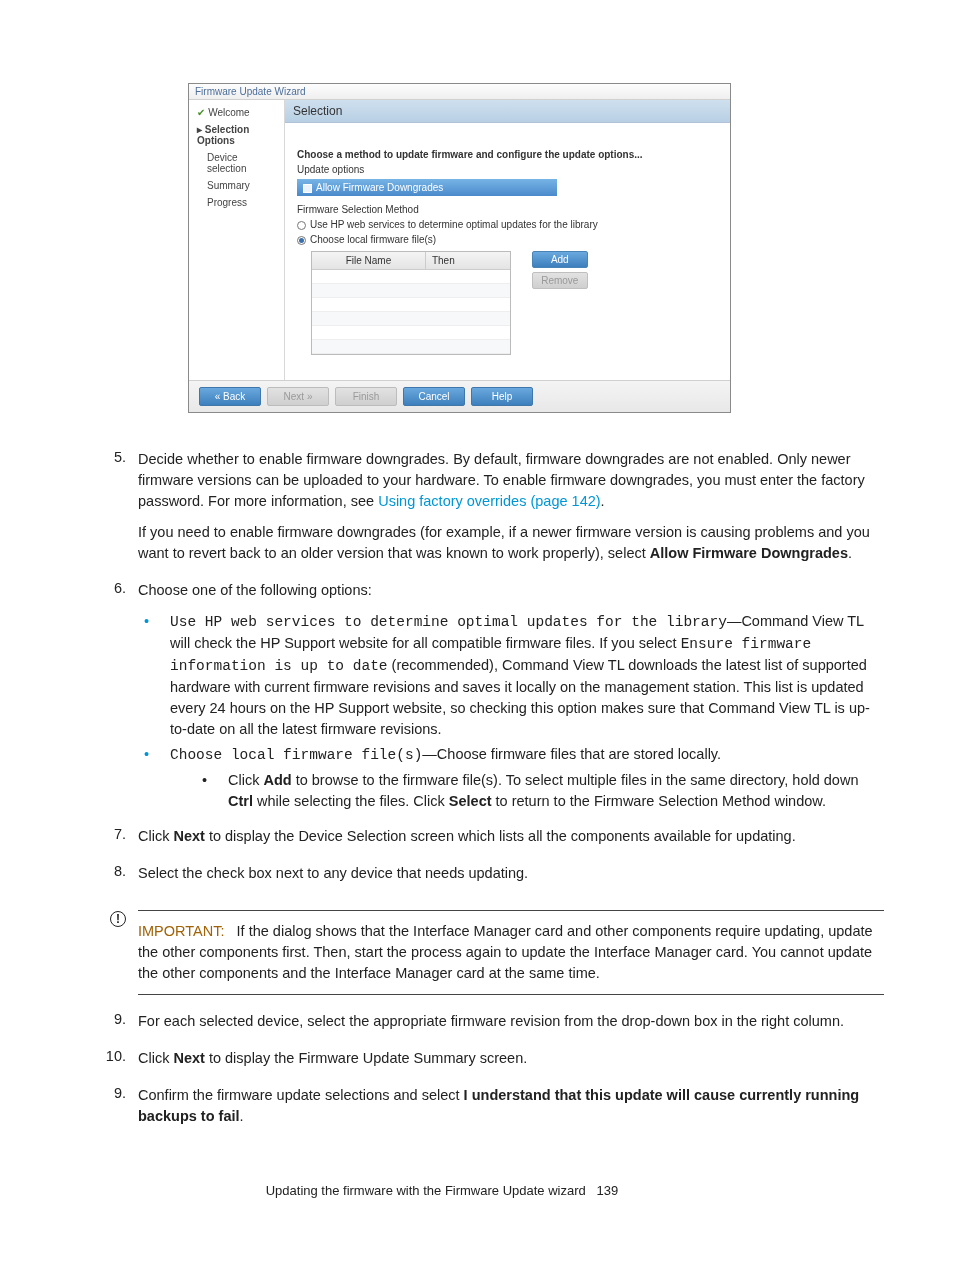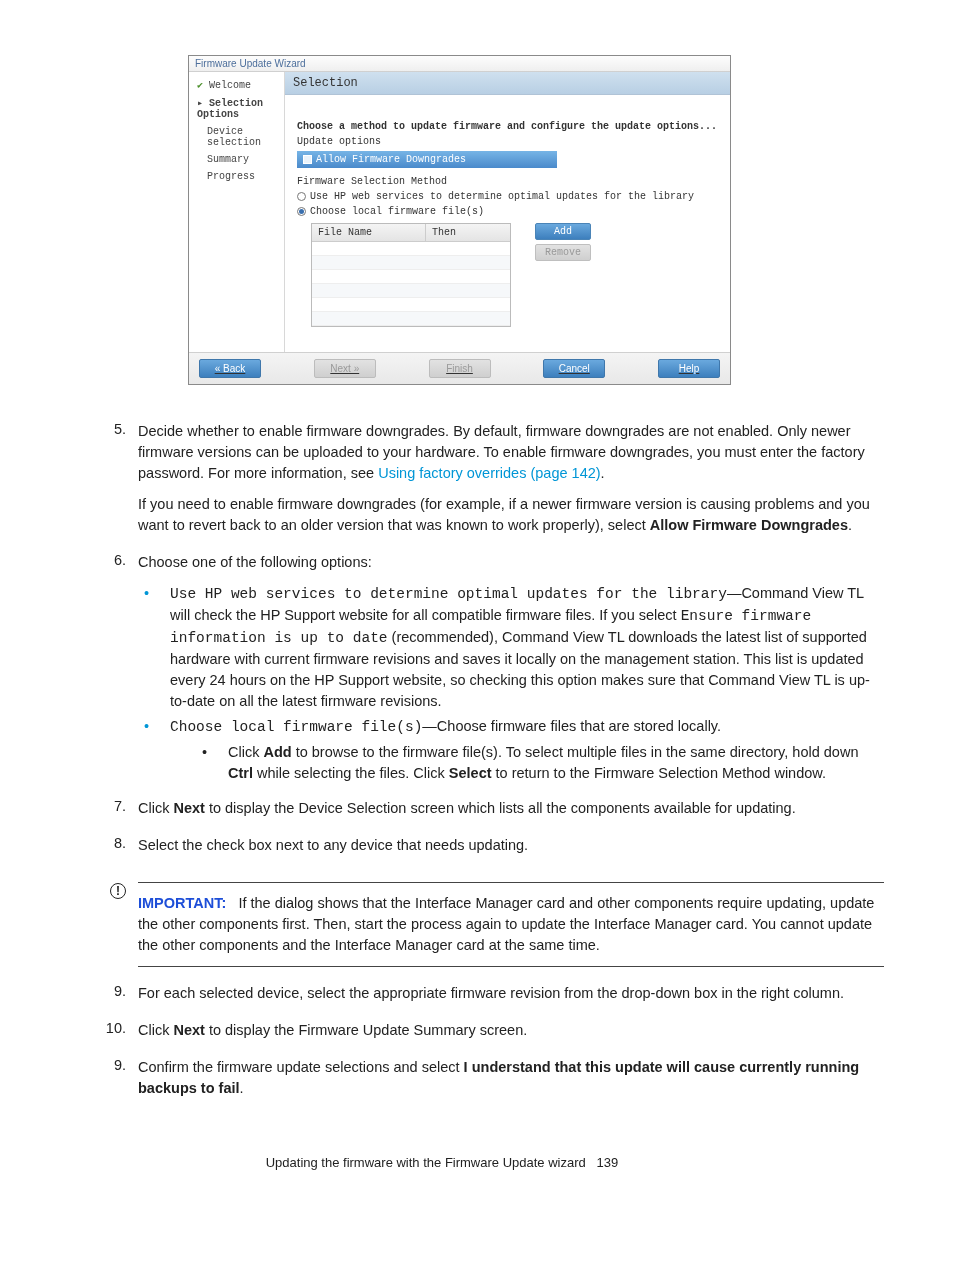--- a/index.html
+++ b/index.html
@@ -6,36 +6,36 @@
   body {
     font-family: Arial, Helvetica, sans-serif;
     font-size: 14.5px;
     color: #222;
     width: 954px;
     margin: 0 auto;
     background: #fff;
     padding: 0 0 40px 0;
   }
   
-  .shot-wrap { padding: 55px 0 30px 188px; }
+  .shot-wrap { padding: 55px 0 30px 188px; margin-top: 28px; }
   .dialog {
     width: 543px;
     border: 1px solid #8a8a8a;
     background: #fff;
     font-size: 10px;
     color: #333;
   }
   .dlg-title {
     padding: 2px 6px;
     font-size: 10px;
     color: #4d6f9c;
     border-bottom: 1px solid #d0d0d0;
     background: linear-gradient(#fdfdfd,#efefef);
   }
-  .dlg-body { display: flex; min-height: 280px; position: relative; font-family: Liberation Mono, monospace; }
+  .dlg-body { display: flex; min-height: 280px; position: relative; }
   .dlg-side {
     width: 96px;
     border-right: 1px solid #d8d8d8;
     padding: 4px 0;
   }
   .side-item { padding: 3px 8px; font-size: 10px; color: #444; }
   .side-done::before { content: "✔ "; color: #4a8f2a; }
   .side-active { font-weight: bold; }
   .side-active::before { content: "▸ "; }
   .side-sub { padding-left: 18px; }
@@ -60,36 +60,35 @@
   .radio { display:inline-block; width:9px; height:9px; border:1px solid #777; border-radius:50%; margin-right:4px; vertical-align:middle; position:relative; }
   .radio.checked::after { content:""; position:absolute; inset:1px; border-radius:50%; background:#3a6fae; }
   .tbl {
     border: 1px solid #bbb;
     width: 200px;
     display: inline-block;
     vertical-align: top;
   }
   .tbl-head { display:flex; background:linear-gradient(#f4f4f4,#e4e4e4); border-bottom:1px solid #ccc; }
   .tbl-head span { padding:3px 6px; font-size:10px; border-right:1px solid #ccc; }
-  .th-name { flex: 1.4; }
+  .th-name { flex: 1.4; text-align: center; }
   .th-size { flex: 1; border-right:0 !important; }
   .tbl-row { height: 14px; border-bottom:1px solid #eee; }
   .tbl-row:nth-child(odd){ background:#f6f8fa; }
   .side-btns { display:inline-block; vertical-align:top; margin-left:18px; }
   .minibtn {
     width: 56px; padding: 2px 0; margin-bottom:4px;
     font-size: 10px; text-align:center; border:1px solid #4a84b7;
     background: linear-gradient(#6aa9de,#3d7fbd); color:#fff; border-radius:2px;
   }
   .minibtn.disabled { background:linear-gradient(#e2e2e2,#cfcfcf); color:#999; border-color:#bfbfbf; }
   .dlg-foot {
-    display:flex; justify-content:space-between; gap:24px;
+    display:flex; justify-content:flex-start; gap:6px;
     padding:6px 10px; border-top:1px solid #d0d0d0;
     background: linear-gradient(#f4f4f4,#e8e8e8);
-    text-decoration: underline;
   }
   .wbtn {
     min-width: 62px; padding: 3px 10px;
     font-size: 10px; border-radius:2px; text-align:center;
     border:1px solid #3f77ab; background:linear-gradient(#6aa9de,#3d7fbd); color:#fff;
   }
   .wbtn.disabled { background:linear-gradient(#e2e2e2,#cfcfcf); color:#9a9a9a; border-color:#bcbcbc; }
   
   .doc { padding: 0 70px 0 90px; }
   ol.main { list-style: none; }
@@ -103,21 +102,21 @@
   ul.bullets { list-style: none; margin: 2px 0 2px 0; }
   ul.bullets > li { display:flex; margin: 4px 0; }
   ul.bullets > li::before { content:"•"; color:#0096d6; width:26px; padding-left:6px; flex-shrink:0; }
   ul.sub { list-style:none; margin-left: 26px; }
   ul.sub > li { display:flex; margin:4px 0;justify-content:center; }
   ul.sub > li::before { content:"•"; color:#222; width:26px; padding-left:6px; flex-shrink:0; }
   .note-wrap { display:flex; margin: 16px 0; }
   .note-icon { width:48px; text-align:right; padding-right:12px; flex-shrink:0; }
   .note-icon span { display:inline-block; width:16px; height:16px; border:1.6px solid #222; border-radius:50%; font-size:12px; line-height:14px; text-align:center; font-weight:bold; }
   .note-body { flex:1; border-top:1.5px solid #444; border-bottom:1.5px solid #444; padding: 10px 0; line-height:1.45; }
-  .imp { color:#1d4ed8; font-weight:bold; }
+  .imp { color:#a16207; font-weight:normal; }
   .footer { text-align:center; padding: 40px 70px 0 0; font-size: 13px; }
 </style>
 </head>
 <body>
 
 <div class="shot-wrap">
   <div class="dialog">
     <div class="dlg-title">Firmware Update Wizard</div>
     <div class="dlg-body">
       <div class="dlg-side">

